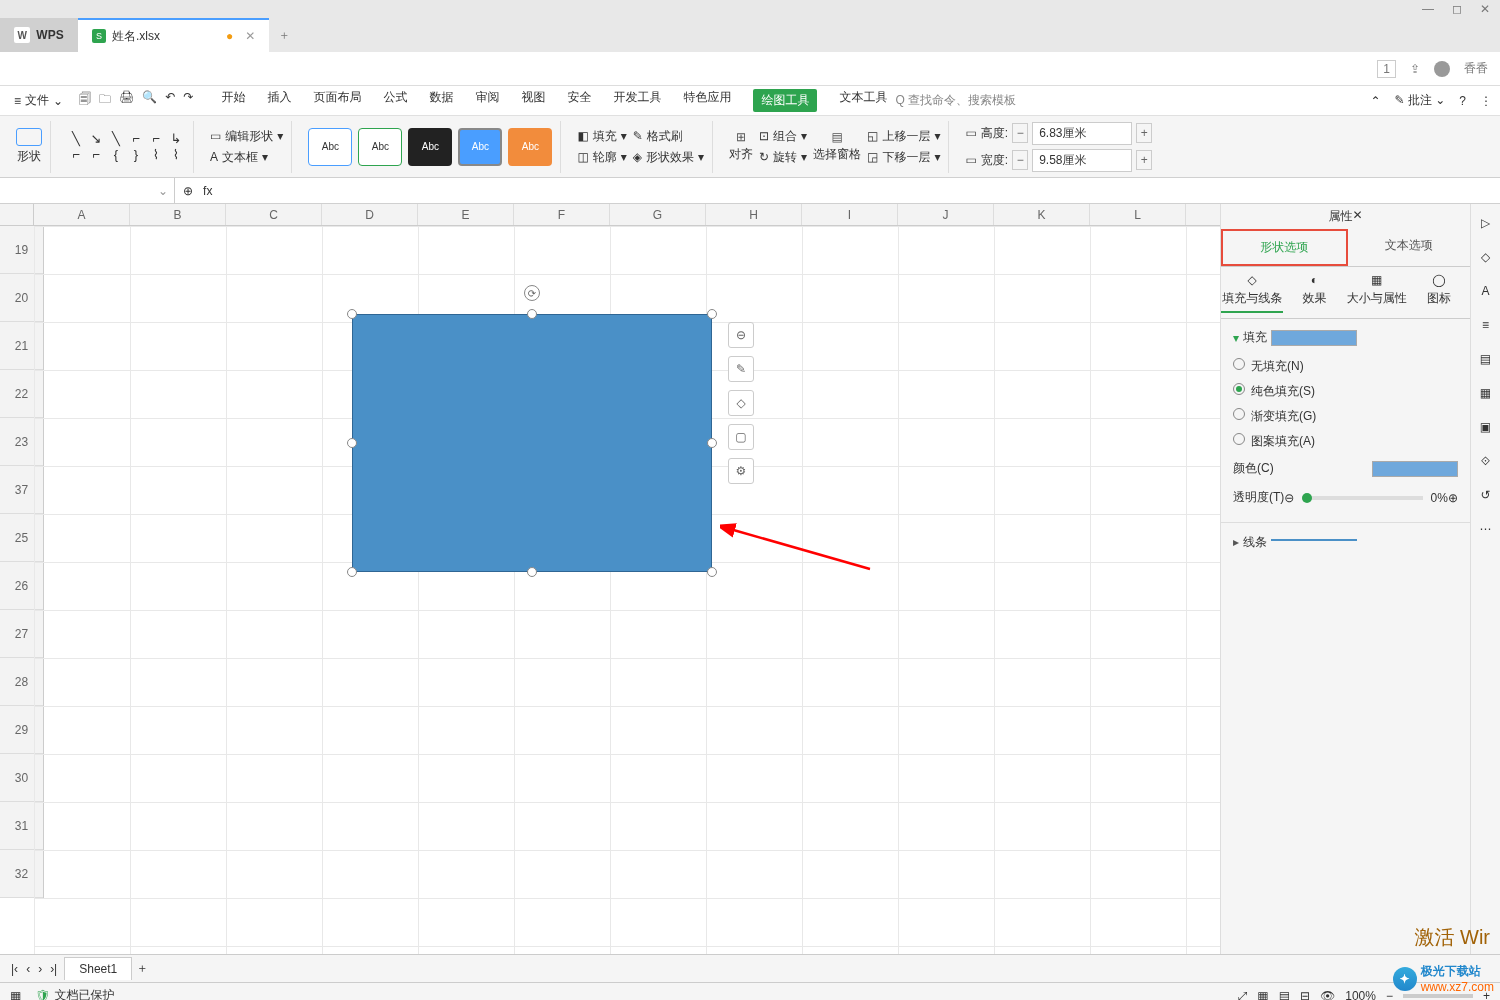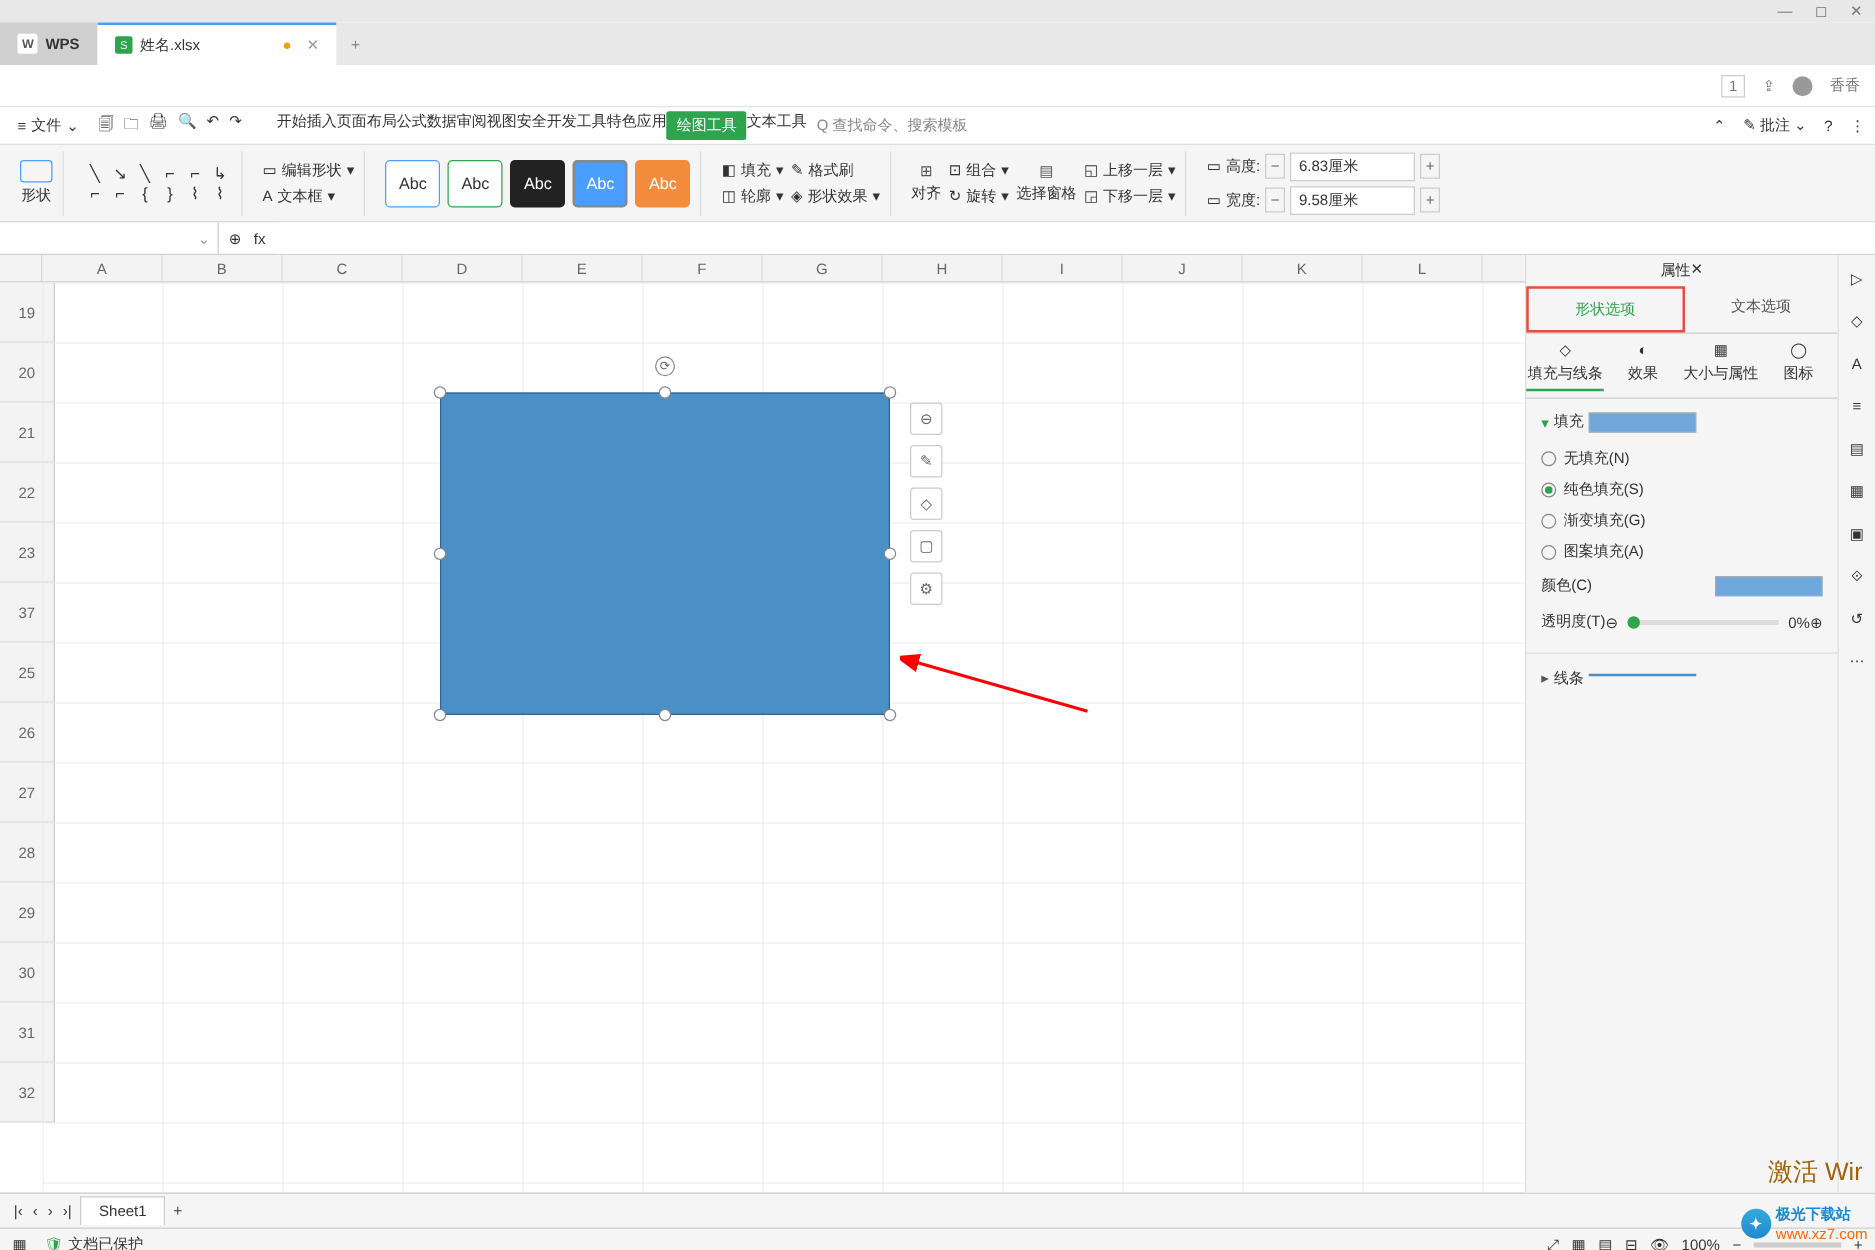--- a/index.html
+++ b/index.html
@@ -13,35 +13,35 @@
 .file-tab .ficon{width:14px;height:14px;background:#2ea44f;border-radius:2px;color:#fff;font-size:9px;display:flex;align-items:center;justify-content:center}
 .file-tab .dirty{color:#f39c12;margin-left:60px}
 .file-tab .close{color:#999;margin-left:6px}
 .add-tab{width:30px;display:flex;align-items:center;justify-content:center;color:#777}
 .userbar{height:34px;background:#fff;border-bottom:1px solid #ddd;display:flex;align-items:center;justify-content:flex-end;gap:14px;padding:0 12px}
 .userbar .ub{color:#777}
 .avatar{width:16px;height:16px;border-radius:50%;background:#999}
 .menubar{height:30px;background:#fff;display:flex;align-items:center;padding:0 8px;gap:4px;border-bottom:1px solid #e0e0e0}
 .menu-file{display:flex;align-items:center;gap:4px;padding:0 6px}
 .qat{display:flex;gap:8px;color:#777;padding:0 6px}
-.menus{display:flex;margin-left:18px}
+.menus{display:flex;gap:22px;margin-left:18px}
 .menus span{cursor:pointer}
 .menus .active{background:#2ea44f;color:#fff;padding:3px 8px;border-radius:2px}
 .search-cmd{color:#888;margin-left:4px}
 .menubar-right{margin-left:auto;display:flex;gap:14px;color:#777;align-items:center}
 .ribbon{height:62px;background:#f5f5f5;border-bottom:1px solid #d0d0d0;display:flex;align-items:center;padding:0 8px;gap:8px}
 .rgroup{display:flex;align-items:center;gap:6px;padding:0 8px;border-right:1px solid #ddd;height:52px}
 .shape-big{display:flex;flex-direction:column;align-items:center;gap:2px;color:#555}
 .shape-ico{width:26px;height:18px;border:1.5px solid #4a9eff;border-radius:3px}
 .mini-shapes{display:grid;grid-template-columns:repeat(6,18px);gap:2px;color:#888}
 .mini-shapes span{text-align:center;font-size:13px;line-height:14px}
 .vstack{display:flex;flex-direction:column;gap:4px;font-size:11px;color:#555}
 .vstack .row{display:flex;align-items:center;gap:4px}
 .abc-row{display:flex;gap:6px}
-.abc{width:44px;height:38px;border-radius:4px;display:flex;align-items:center;justify-content:center;font-size:13px}
+.abc{width:44px;height:38px;border-radius:4px;display:flex;align-items:center;justify-content:center;font-size:10px}
 .abc1{border:1.5px solid #4a9eff;color:#333;background:#fff}
 .abc2{border:1.5px solid #2ea44f;color:#333;background:#fff}
 .abc3{background:#222;color:#fff}
 .abc4{background:#4a9eff;color:#fff;border:2px solid #888}
 .abc5{background:#f28c3c;color:#fff}
 .sz-row{display:flex;align-items:center;gap:4px;font-size:11px;color:#555}
 .sz-row .spin{border:1px solid #ccc;background:#fff;padding:2px 6px;display:flex;align-items:center;width:100px}
 .sz-row .pm{border:1px solid #ccc;width:16px;height:20px;display:flex;align-items:center;justify-content:center;color:#666}
 .ribbon .faded{color:#bbb}
 .namebox-row{height:26px;border-bottom:1px solid #d0d0d0;background:#fff;display:flex;align-items:center}
@@ -70,21 +70,21 @@
 .panel-hdr{padding:4px 8px;color:#666;display:flex;justify-content:center}
 .panel-tabs{display:flex;border-bottom:1px solid #ccc}
 .panel-tabs .pt{flex:1;text-align:center;padding:8px 0;color:#555}
 .panel-tabs .pt.active{color:#2ea44f}
 .hl-red{border:2px solid #e74c3c}
 .sub-tabs{display:flex;border-bottom:1px solid #ccc;padding:6px 0}
 .sub-tabs .st{flex:1;display:flex;flex-direction:column;align-items:center;gap:3px;font-size:11px;color:#555}
 .sub-tabs .st.active{color:#2ea44f;border-bottom:2px solid #2ea44f;margin-bottom:-1px;padding-bottom:4px}
 .section{padding:10px 12px}
 .sec-title{color:#2ea44f;display:flex;align-items:center;gap:4px;margin-bottom:8px}
-.radio-row{display:flex;align-items:center;gap:6px;padding:4px 0;font-size:12px}
+.radio-row{display:flex;align-items:flex-start;gap:6px;padding:4px 0;font-size:12px}
 .radio{width:12px;height:12px;border:1px solid #888;border-radius:50%;display:flex;align-items:center;justify-content:center}
 .radio.sel::after{content:"";width:6px;height:6px;background:#2ea44f;border-radius:50%}
 .hl-box{border:2px solid #e74c3c;padding:2px 4px;margin:2px 0}
 .color-sw{width:86px;height:16px;background:#6fa8dc;border:1px solid #aaa;float:right}
 .prop-row{display:flex;justify-content:space-between;align-items:center;padding:6px 0;font-size:12px}
 .slider{flex:1;margin:0 8px;height:4px;background:#ddd;position:relative}
 .slider .sdot{position:absolute;left:0;top:-3px;width:10px;height:10px;border-radius:50%;background:#2ea44f}
 .line-sw{width:86px;height:12px;border-top:2px solid #4a90c7;margin-top:6px;float:right}
 .sheettabs{height:28px;background:#f5f5f5;border-top:1px solid #ccc;display:flex;align-items:center;padding:0 8px;gap:4px}
 .nav-arrows{display:flex;gap:2px;color:#999}

